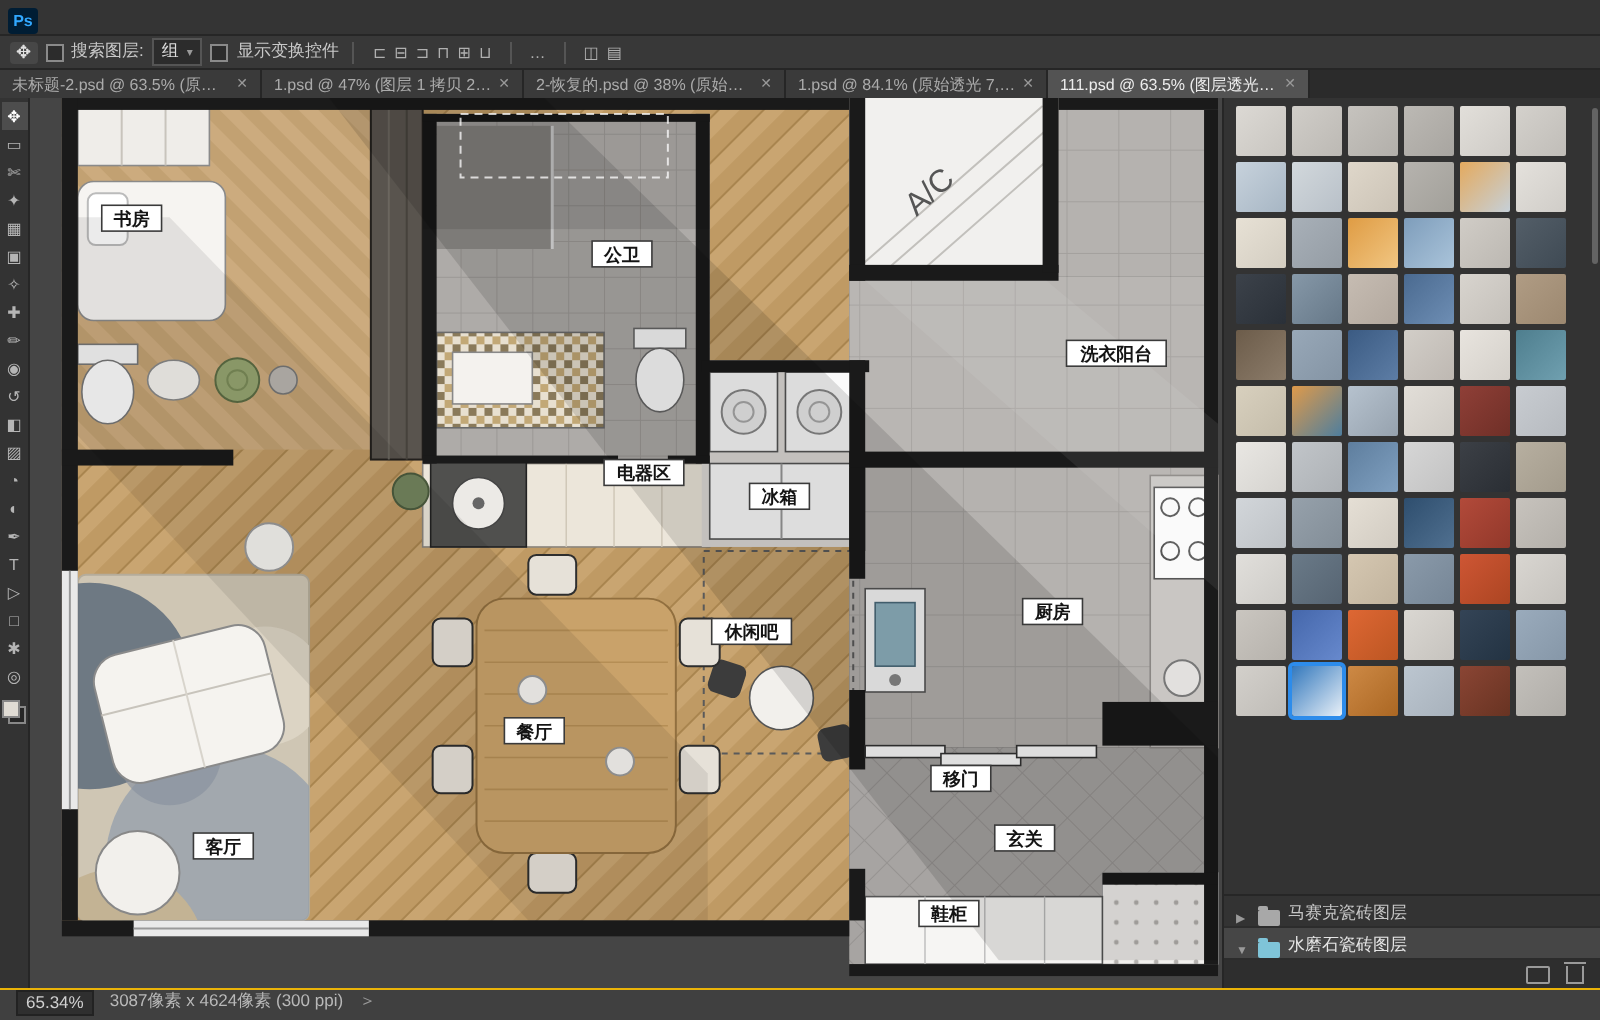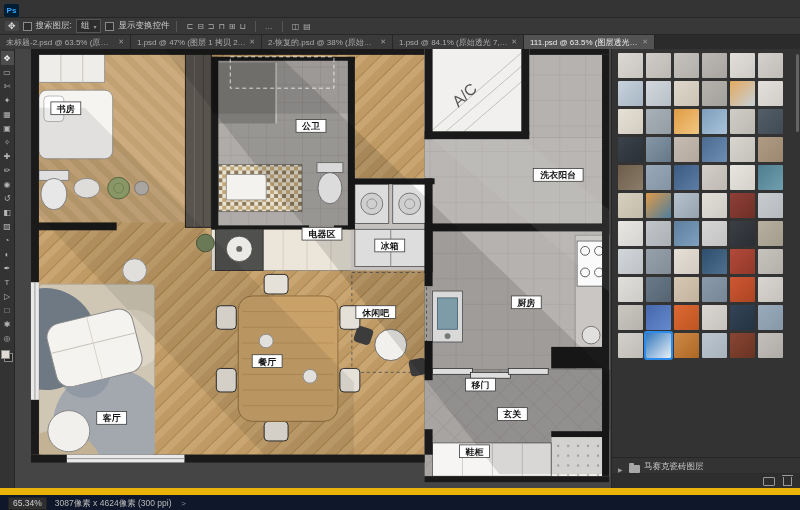--- a/index.html
+++ b/index.html
@@ -70,22 +70,22 @@
   .fold-ic:before{content:"";position:absolute;top:-2px;left:0;width:5px;height:2px;background:#a8a8a8;
     border-radius:1px 1px 0 0;}
   .folder-row.sel .fold-ic{background:#7fc4d8;}
   .folder-row.sel .fold-ic:before{background:#7fc4d8;}
   .panel-foot{flex:0 0 14px;background:#2e2e2e;display:flex;align-items:center;justify-content:flex-end;
     gap:8px;padding:0 8px;}
   .pf-fold{width:10px;height:7px;border:1px solid #9a9a9a;border-radius:1px;position:relative;}
   .pf-trash{width:7px;height:8px;border:1px solid #9a9a9a;border-top:none;position:relative;}
   .pf-trash:before{content:"";position:absolute;top:-2px;left:-2px;right:-2px;height:1px;background:#9a9a9a;}
   
-  .statusbar{flex:0 0 15px;height:15px;background:#0f172a;border-top:7px solid #eab308;display:flex;
-    align-items:flex-end;font-size:8.5px;color:#b8b8b8;gap:8px;padding:0 8px;}
+  .statusbar{flex:0 0 15px;height:15px;background:#404040;border-top:1px solid #eab308;display:flex;
+    align-items:flex-start;font-size:8.5px;color:#b8b8b8;gap:8px;padding:0 8px;}
   .sb-zoom{background:#2f2f2f;border:1px solid #222;padding:0 4px;height:11px;line-height:11px;color:#d0d0d0;}
   .sb-chev{color:#9a9a9a;}
 </style>
 </head>
 <body>
 
 <div class="app">
 
   <div class="menubar">
     <div class="ps-logo">Ps</div>
@@ -507,20 +507,25 @@
           <div class="thumb" style="background: linear-gradient(135deg, rgb(188, 198, 208), rgb(168, 178, 188));"></div>
           <div class="thumb" style="background: linear-gradient(135deg, rgb(138, 69, 52), rgb(104, 51, 34));"></div>
           <div class="thumb" style="background: linear-gradient(135deg, rgb(195, 192, 187), rgb(175, 172, 167));"></div>
         </div>
       <div class="folders">
           <div class="folder-row">
             <span class="arrow">▶</span>
             <span class="fold-ic"></span>
             <span>马赛克瓷砖图层</span>
           </div>
+          <div class="folder-row sel">
+            <span class="arrow">▼</span>
+            <span class="fold-ic"></span>
+            <span>水磨石瓷砖图层</span>
+          </div>
         </div>
       <div class="panel-foot">
         <span class="pf-fold"></span>
         <span class="pf-trash"></span>
       </div>
     </div>
   </div>
 
   <div class="statusbar">
     <span class="sb-zoom">65.34%</span>

